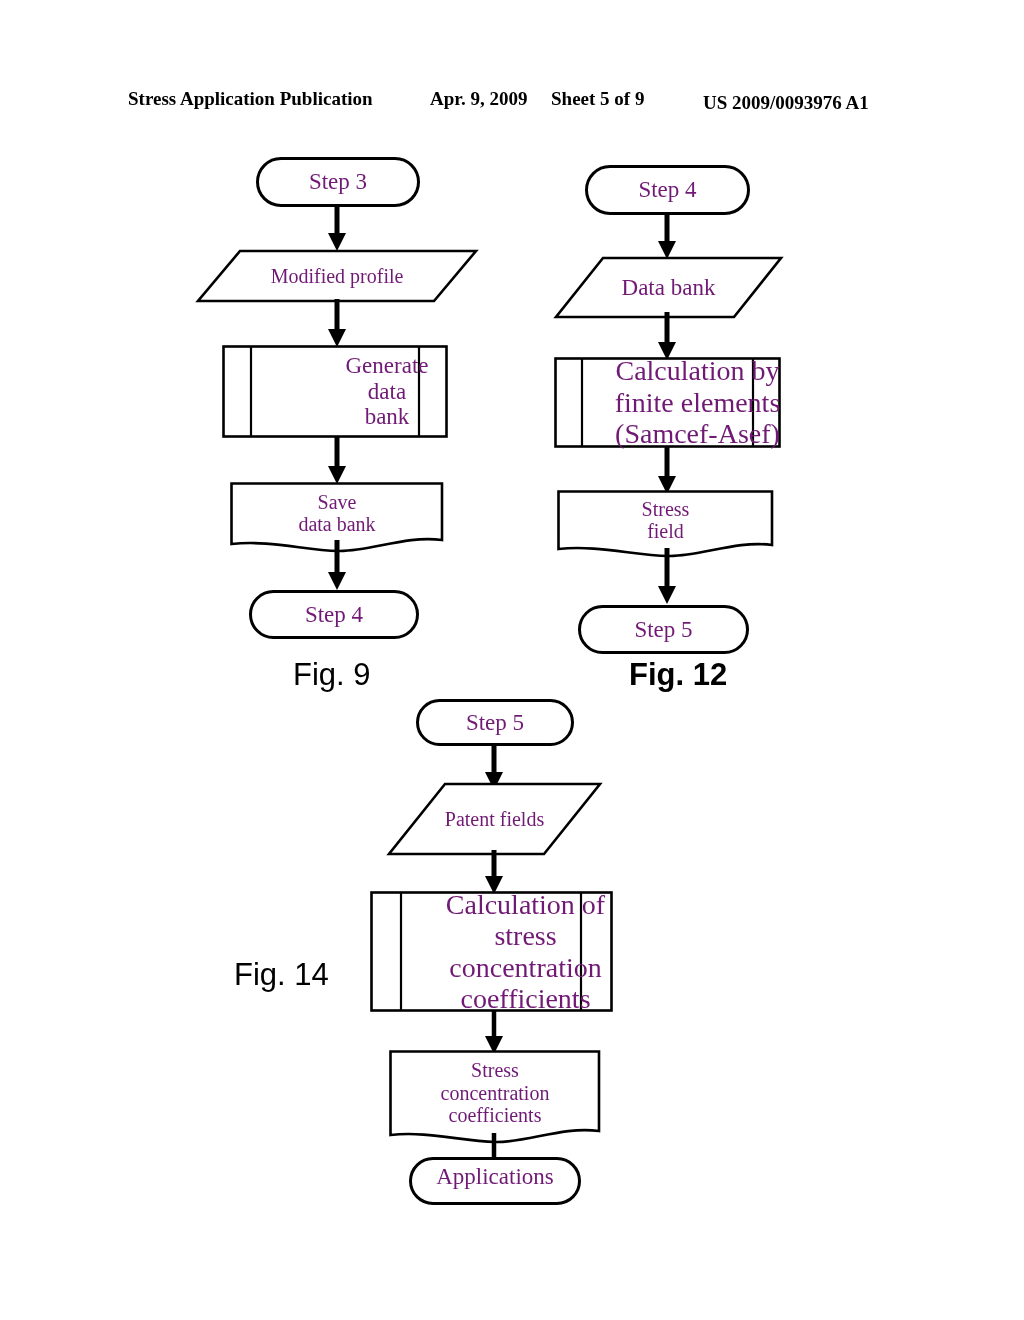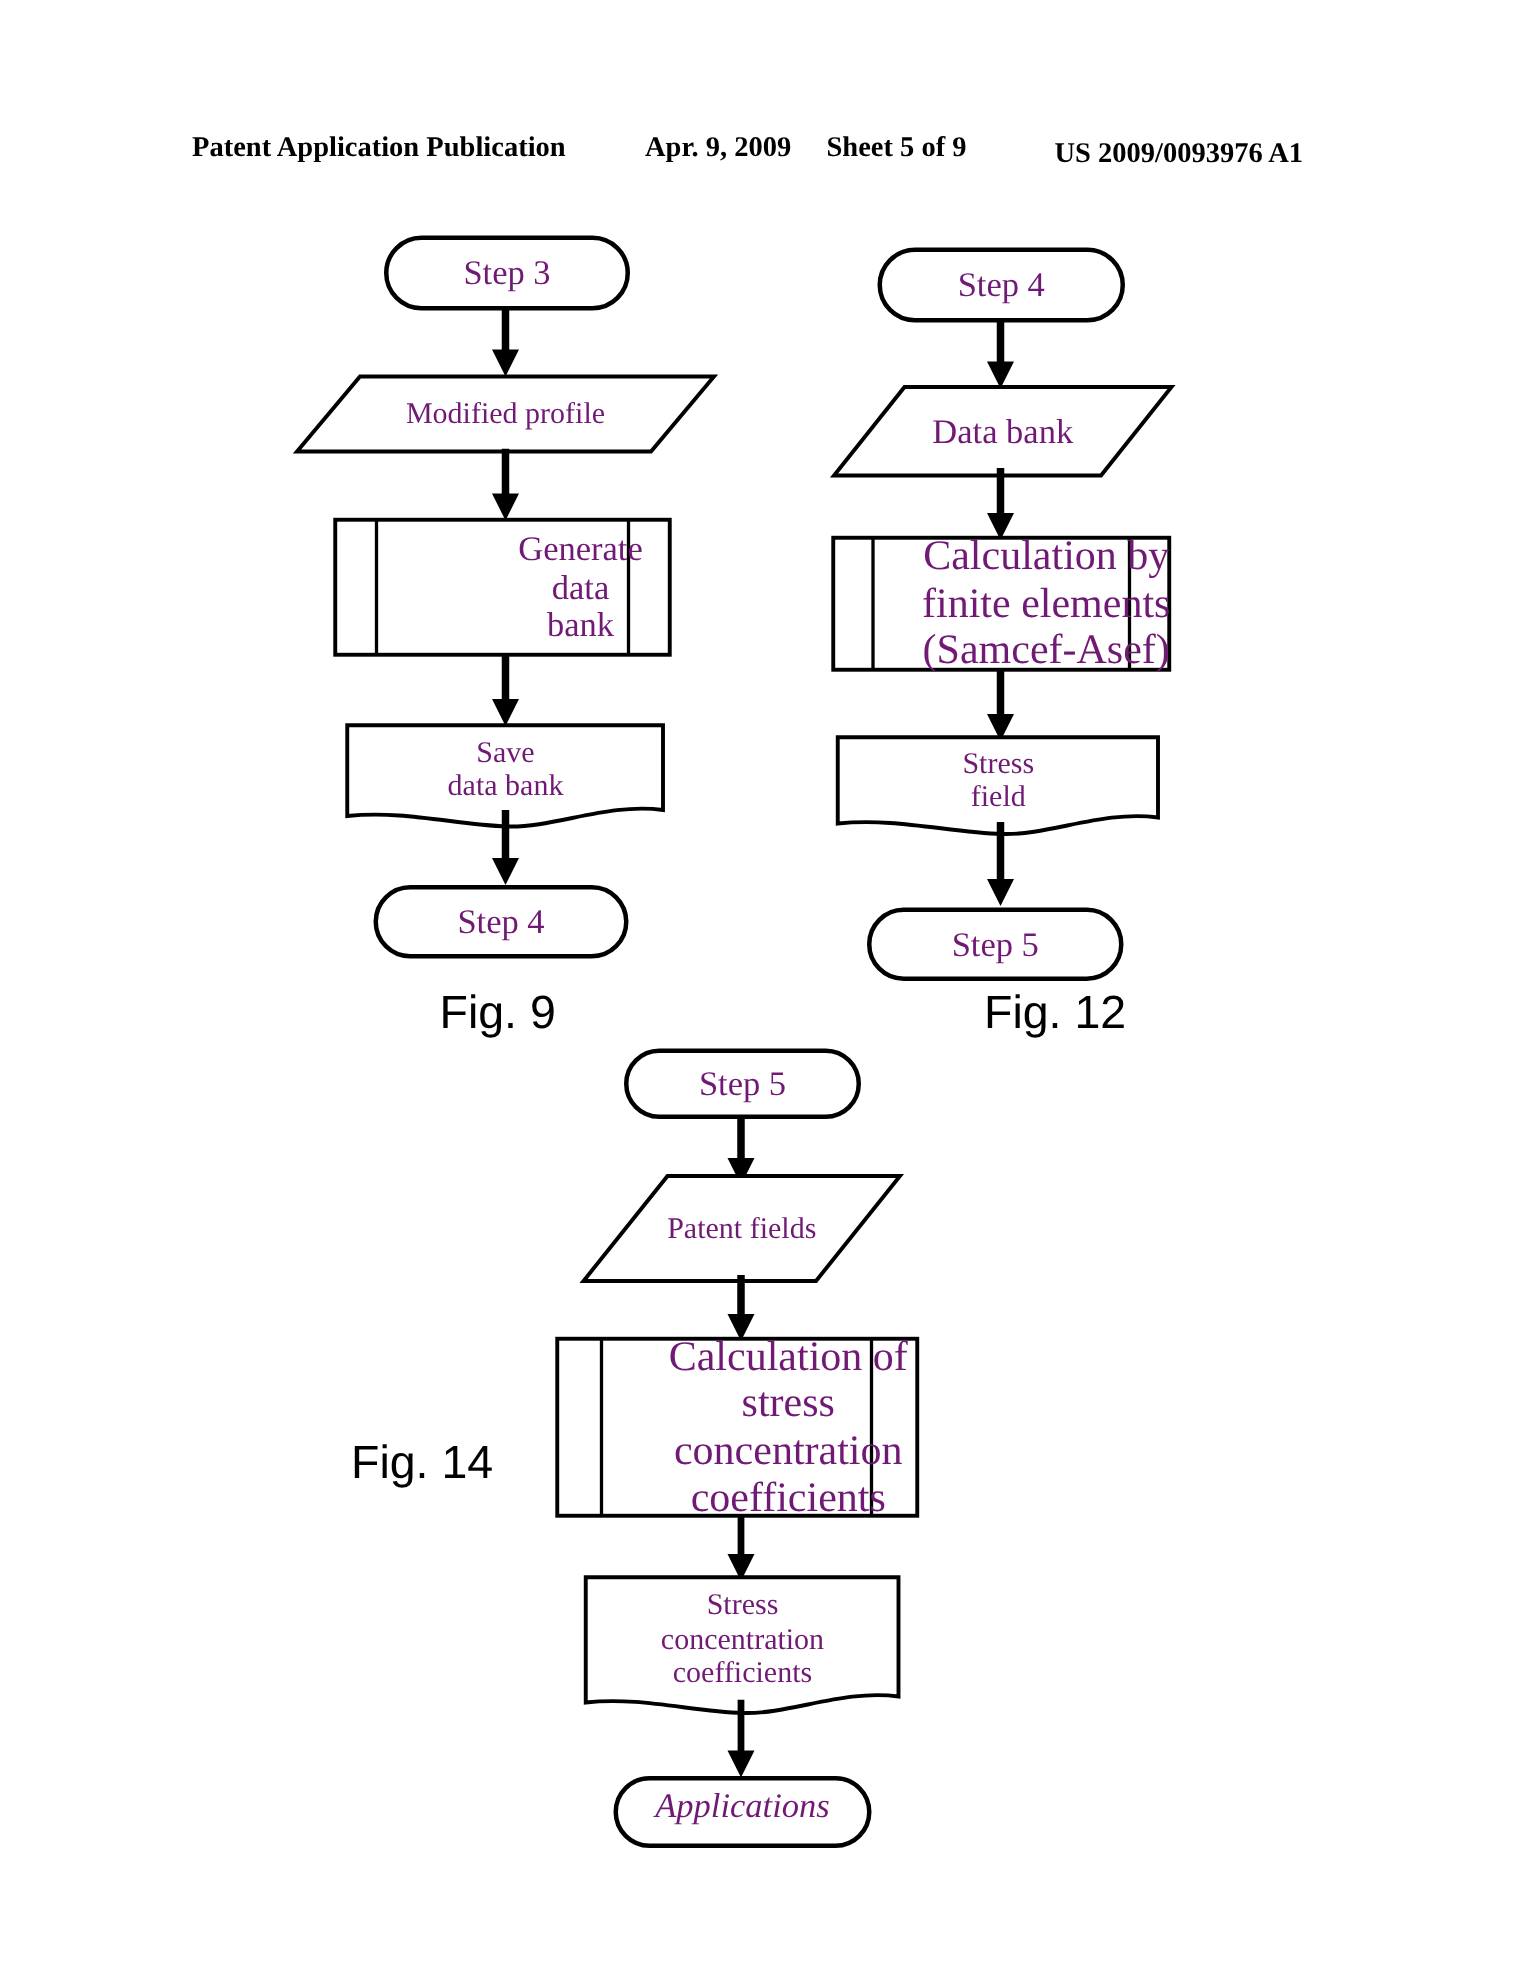--- a/index.html
+++ b/index.html
@@ -86,21 +86,21 @@
     position: absolute;
   }
   .arrow svg { display: block; }
 </style>
 </head>
 <body>
 
 <div id="page">
 
   <div class="patent-header">
-    <span class="h-pub">Patent Application Publication</span>
+    <span class="h-pub">Stress Application Publication</span>
     <span class="h-date">Apr. 9, 2009</span>
     <span class="h-sheet">Sheet 5 of 9</span>
     <span class="h-num">US 2009/0093976 A1</span>
   </div>
 
   <div class="node" style="left:256px; top:157px; width:164px; height:50px;">
     <svg width="164" height="50" viewBox="0 0 164 50">
       <rect x="1.5" y="1.5" width="161" height="47" rx="23.5" ry="23.5" fill="#fff" stroke="#000" stroke-width="3"></rect>
     </svg>
     <div class="label t-term">Step 3</div>
@@ -230,21 +230,21 @@
     </svg>
   </div>
 
   <div class="node" style="left:578px; top:605px; width:171px; height:49px;">
     <svg width="171" height="49" viewBox="0 0 171 49">
       <rect x="1.5" y="1.5" width="168" height="46" rx="23" ry="23" fill="#fff" stroke="#000" stroke-width="3"></rect>
     </svg>
     <div class="label t-term">Step 5</div>
   </div>
 
-  <div class="fig-caption" style="left:656px; top:657px;">Fig. 12</div>
+  <div class="fig-caption" style="left:629px; top:657px;font-weight:bold;">Fig. 12</div>
 
   <div class="node" style="left:416px; top:699px; width:158px; height:47px;">
     <svg width="158" height="47" viewBox="0 0 158 47">
       <rect x="1.5" y="1.5" width="155" height="44" rx="22" ry="22" fill="#fff" stroke="#000" stroke-width="3"></rect>
     </svg>
     <div class="label t-term">Step 5</div>
   </div>
 
   <div class="arrow" style="left:483px; top:744px; width:22px; height:48px;">
     <svg width="22" height="48" viewBox="0 0 22 48">
@@ -297,20 +297,20 @@
 coefficients</div>
   </div>
 
   <div class="arrow" style="left:483px; top:1133px; width:22px; height:54px;">
     <svg width="22" height="54" viewBox="0 0 22 54">
       <line x1="11" y1="0" x2="11" y2="40" stroke="#000" stroke-width="4.5"></line>
       <polygon points="11,52 2,34 20,34" fill="#000"></polygon>
     </svg>
   </div>
 
-  <div class="node" style="left:409px; top:1184px; width:172px; height:40px;font-style:italic;">
+  <div class="node" style="left:409px; top:1157px; width:172px; height:40px;">
     <svg width="172" height="48" viewBox="0 0 172 48">
       <rect x="1.5" y="1.5" width="169" height="45" rx="22.5" ry="22.5" fill="#fff" stroke="#000" stroke-width="3"></rect>
     </svg>
     <div class="label t-term">Applications</div>
   </div>
 
 </div>
 
 </body></html>

